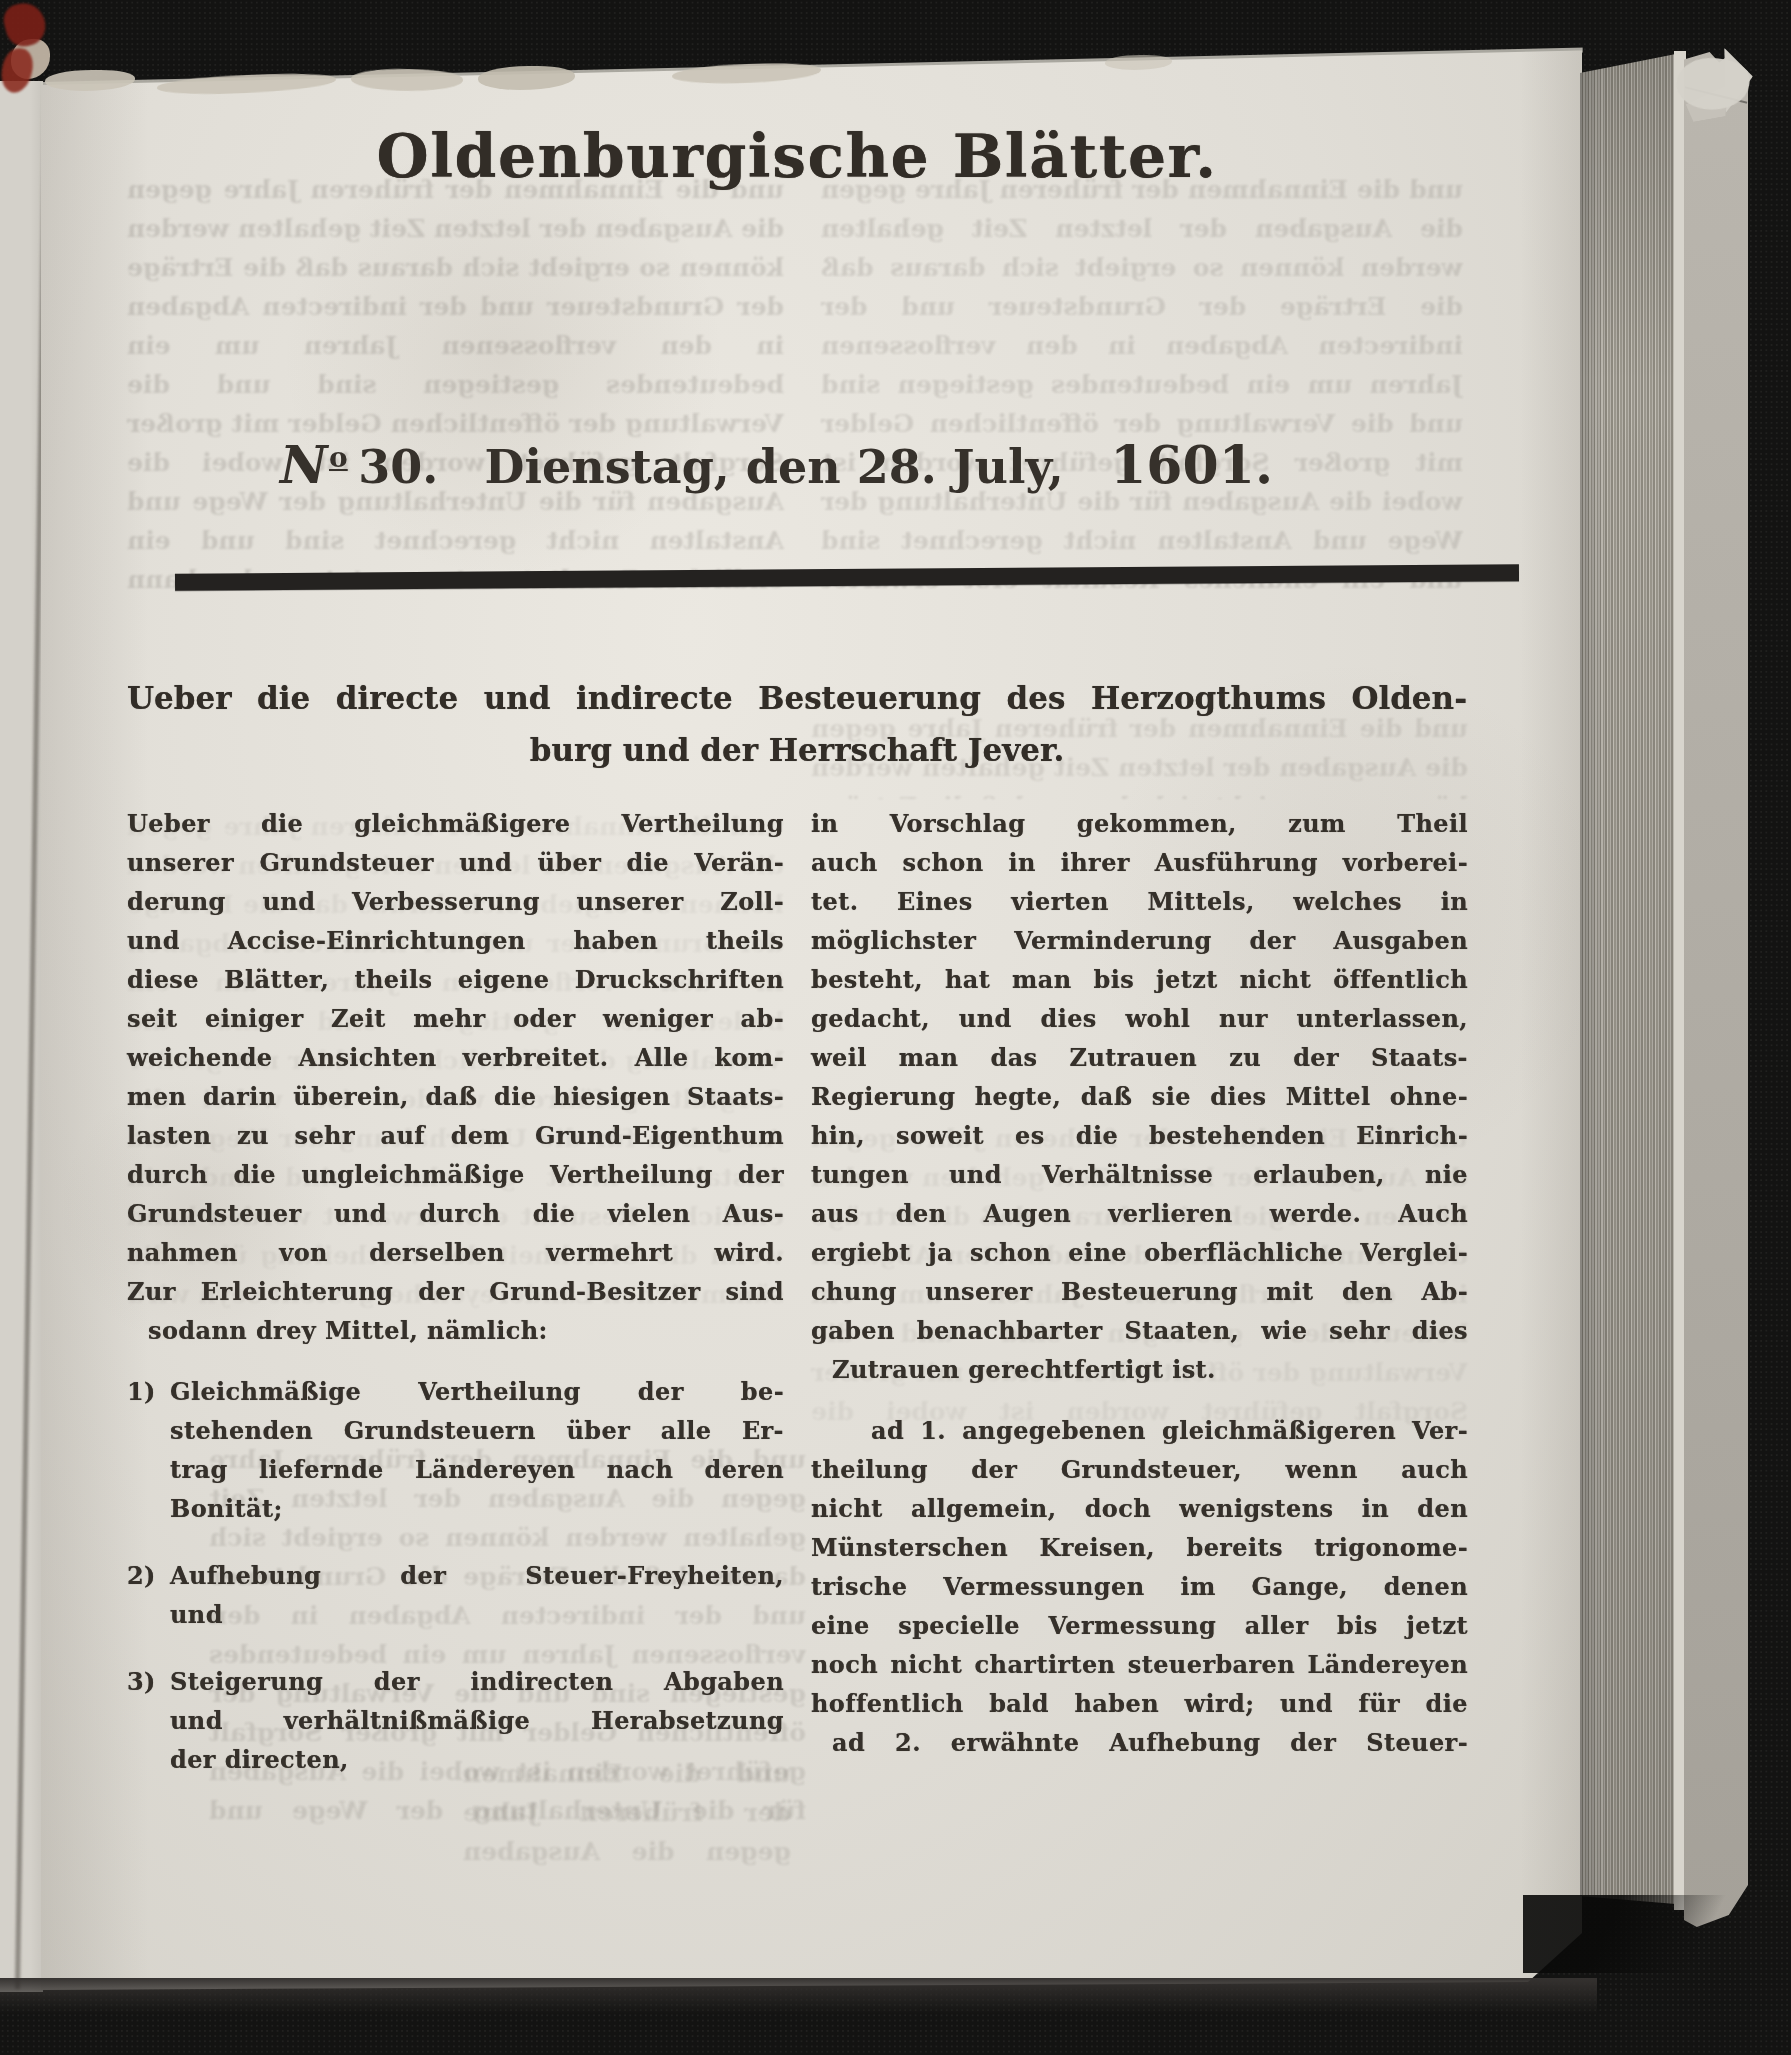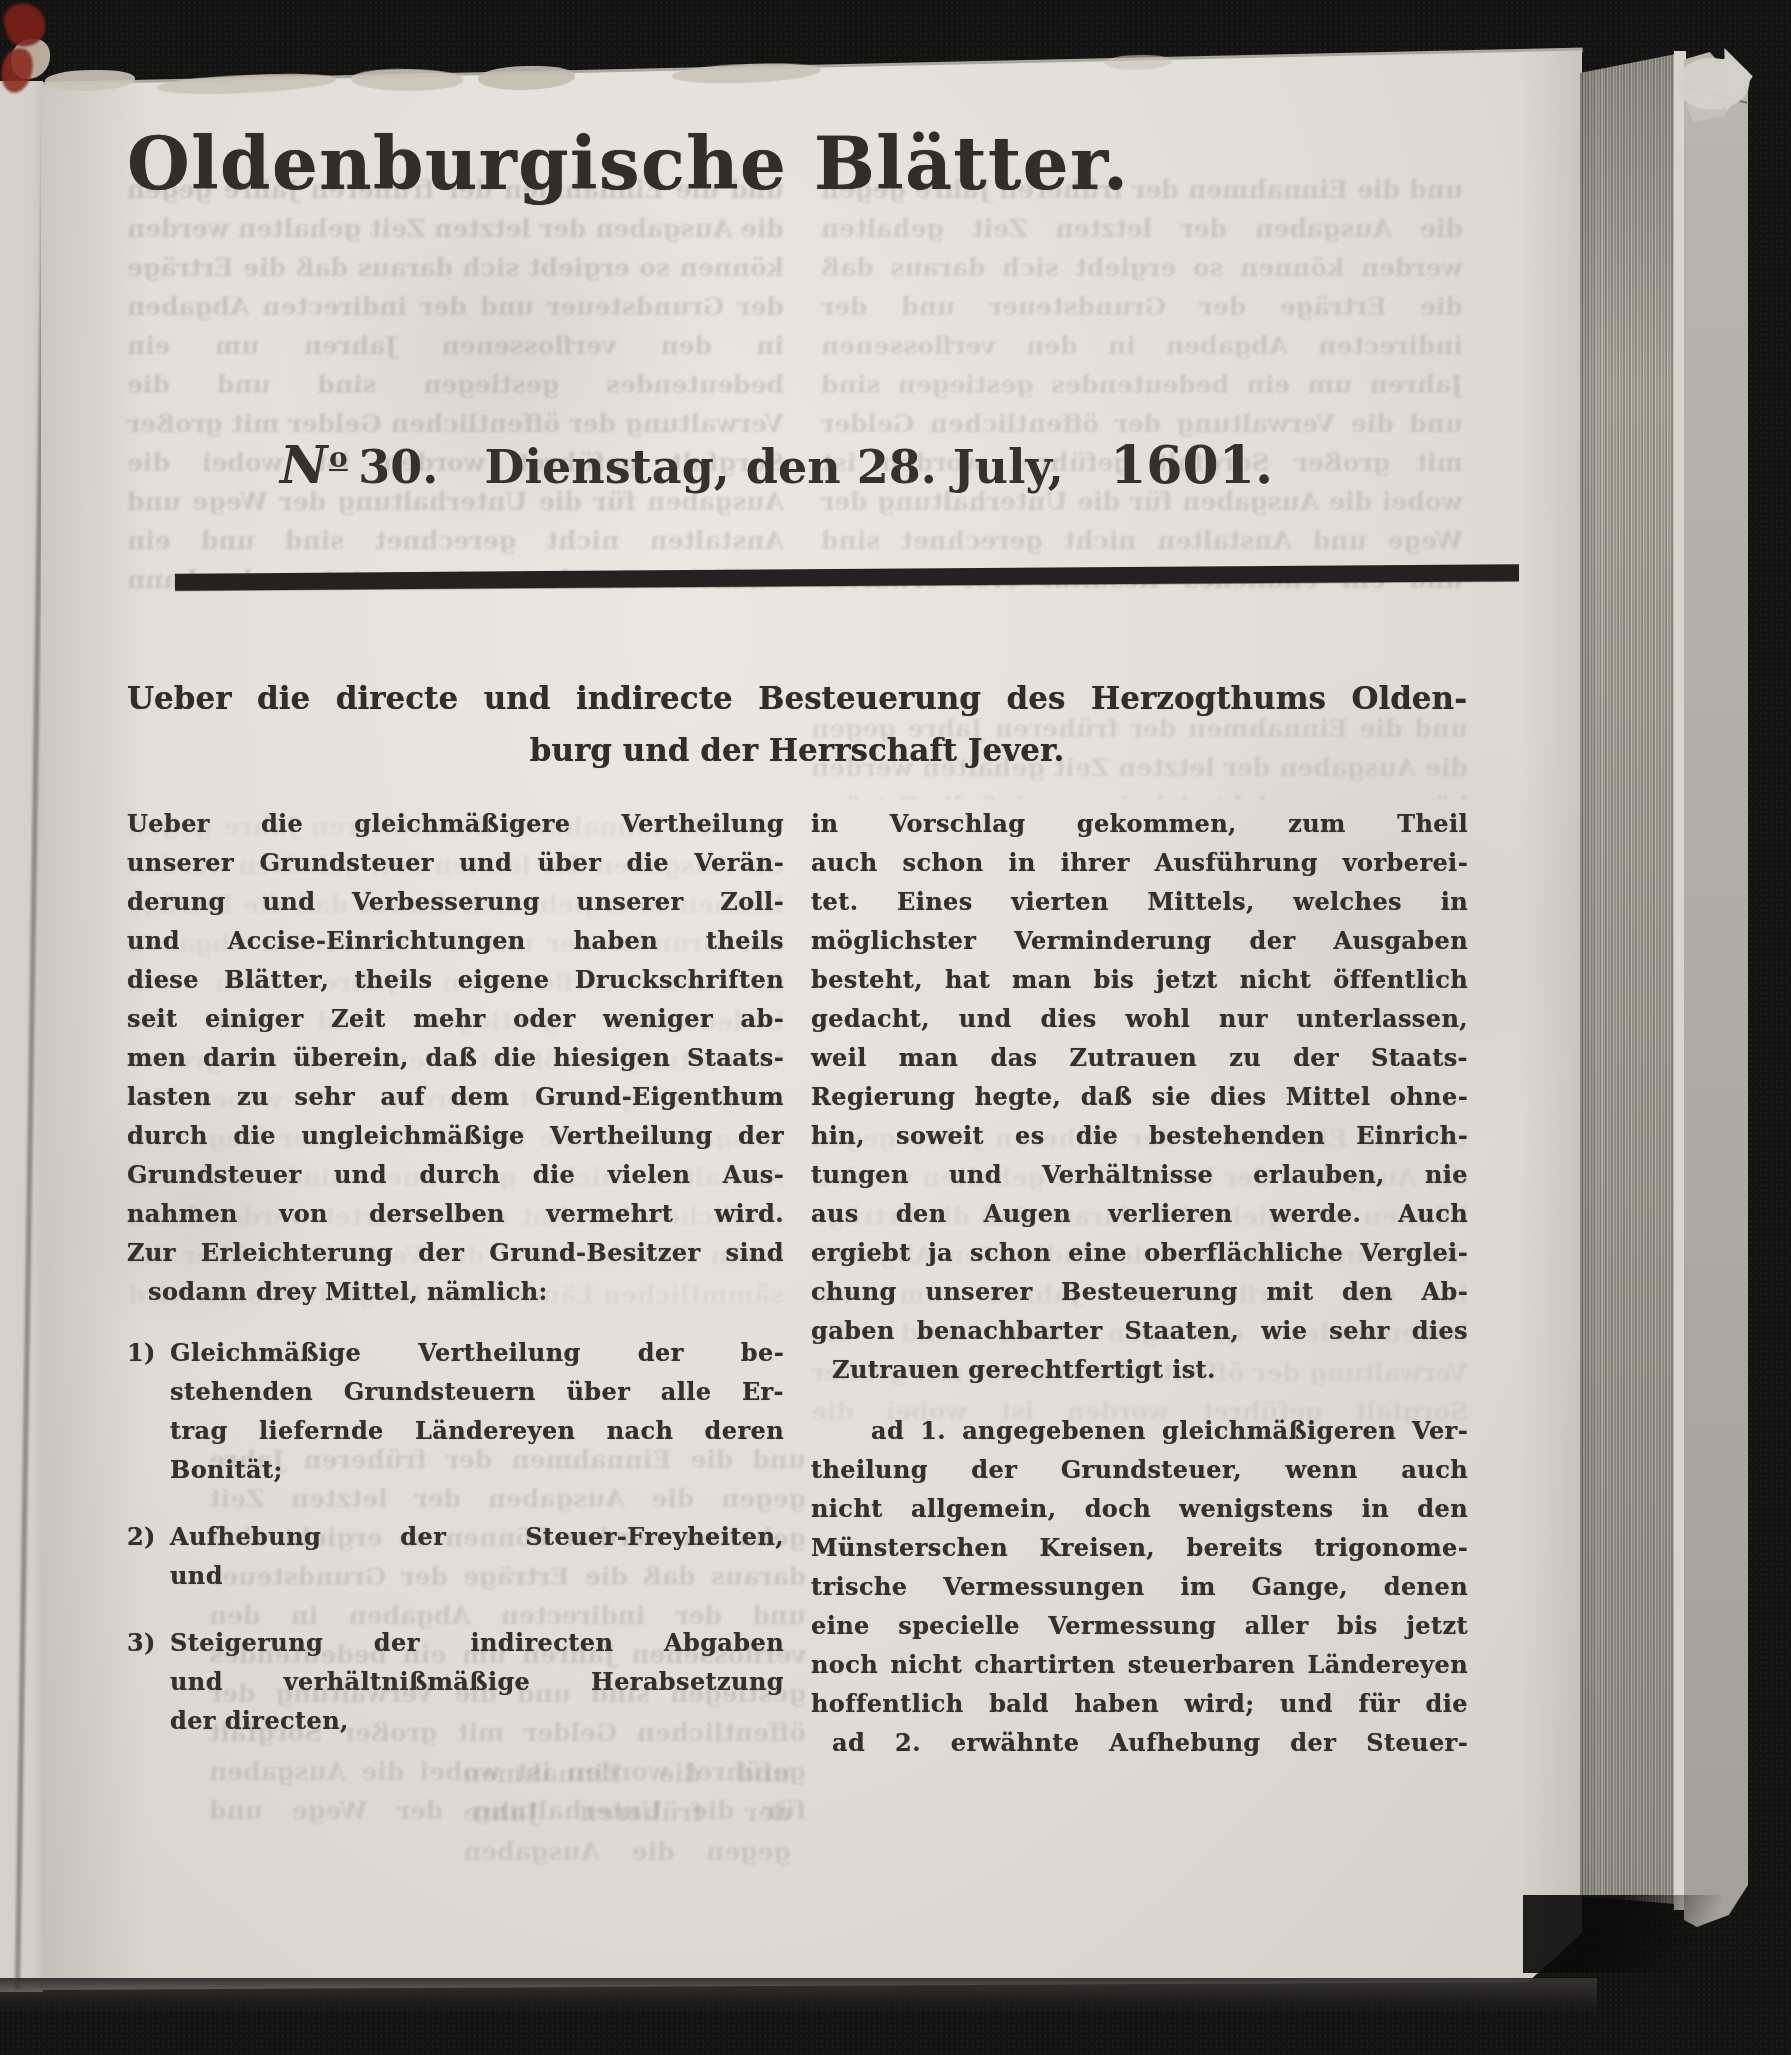--- a/index.html
+++ b/index.html
@@ -23,22 +23,22 @@
       radial-gradient(circle 314px at 30% 16%, rgba(130,120,105,.12), transparent 70%),
       radial-gradient(circle 194px at 10% 60%, rgba(125,115,100,.10), transparent 70%),
       radial-gradient(circle 373px at 85% 45%, rgba(120,110,98,.08), transparent 70%),
       radial-gradient(ellipse at 42% 30%, #ebe8e1, #e0ddd6 55%, #d3d0c8 100%);
     clip-path:polygon(0px 39px,1541px 4.5px,1541px 1887px,1487px 1936px,0px 1944px);}
   
   .ghost{position:absolute;z-index:1;overflow:hidden;color:rgba(70,62,54,.16);
     font-weight:700;font-size:25px;line-height:39px;text-align:justify;
     transform:scaleX(-1);filter:blur(1.2px);}
   
-  .masthead{position:absolute;z-index:2;left:86px;top:75px;width:1340px;text-align:left;
-    font-size:72px;font-weight:700;letter-spacing:1.5px;color:#322d27;
+  .masthead{position:absolute;z-index:2;left:86px;top:75px;width:1340px;text-align:center;
+    font-size:60px;font-weight:700;letter-spacing:1.5px;color:#322d27;
     text-shadow:0 0 0.7px rgba(40,35,28,.8);}
   .issue-line{position:absolute;z-index:2;left:239px;top:388px;width:993px;display:flex;
     justify-content:space-between;align-items:baseline;color:#36312b;font-weight:700;font-size:46px;}
   .no-n{font-style:italic;font-size:52px;}
   .no-o{font-size:28px;vertical-align:super;text-decoration:underline;margin-left:1.5px;margin-right:10.5px;}
   .issue-year{font-size:52px;}
   .rule{position:absolute;z-index:2;left:134px;top:523px;width:1344px;height:17px;
     background:#242220;transform:rotate(-0.4deg);box-shadow:0 0.7px 0.7px rgba(0,0,0,.3);}
   
   .heading{position:absolute;z-index:2;left:86px;top:626px;width:1340px;color:#322d27;
@@ -125,20 +125,21 @@
     </div>
 
     <div class="col col-left">
       <div class="para">
           <div class="line">Ueber die gleichmäßigere Vertheilung</div>
           <div class="line">unserer Grundsteuer und über die Verän-</div>
           <div class="line">derung und Verbesserung unserer Zoll-</div>
           <div class="line">und Accise-Einrichtungen haben theils</div>
           <div class="line">diese Blätter, theils eigene Druckschriften</div>
           <div class="line">seit einiger Zeit mehr oder weniger ab-</div>
+          <div class="line">weichende Ansichten verbreitet.  Alle kom-</div>
           <div class="line">men darin überein, daß die hiesigen Staats-</div>
           <div class="line">lasten zu sehr auf dem Grund-Eigenthum</div>
           <div class="line">durch die ungleichmäßige Vertheilung der</div>
           <div class="line">Grundsteuer und durch die vielen Aus-</div>
           <div class="line">nahmen von derselben vermehrt wird.</div>
           <div class="line">Zur Erleichterung der Grund-Besitzer sind</div>
           <div class="line">sodann drey Mittel, nämlich:</div>
         </div>
       <div class="list">
         <div class="item">

